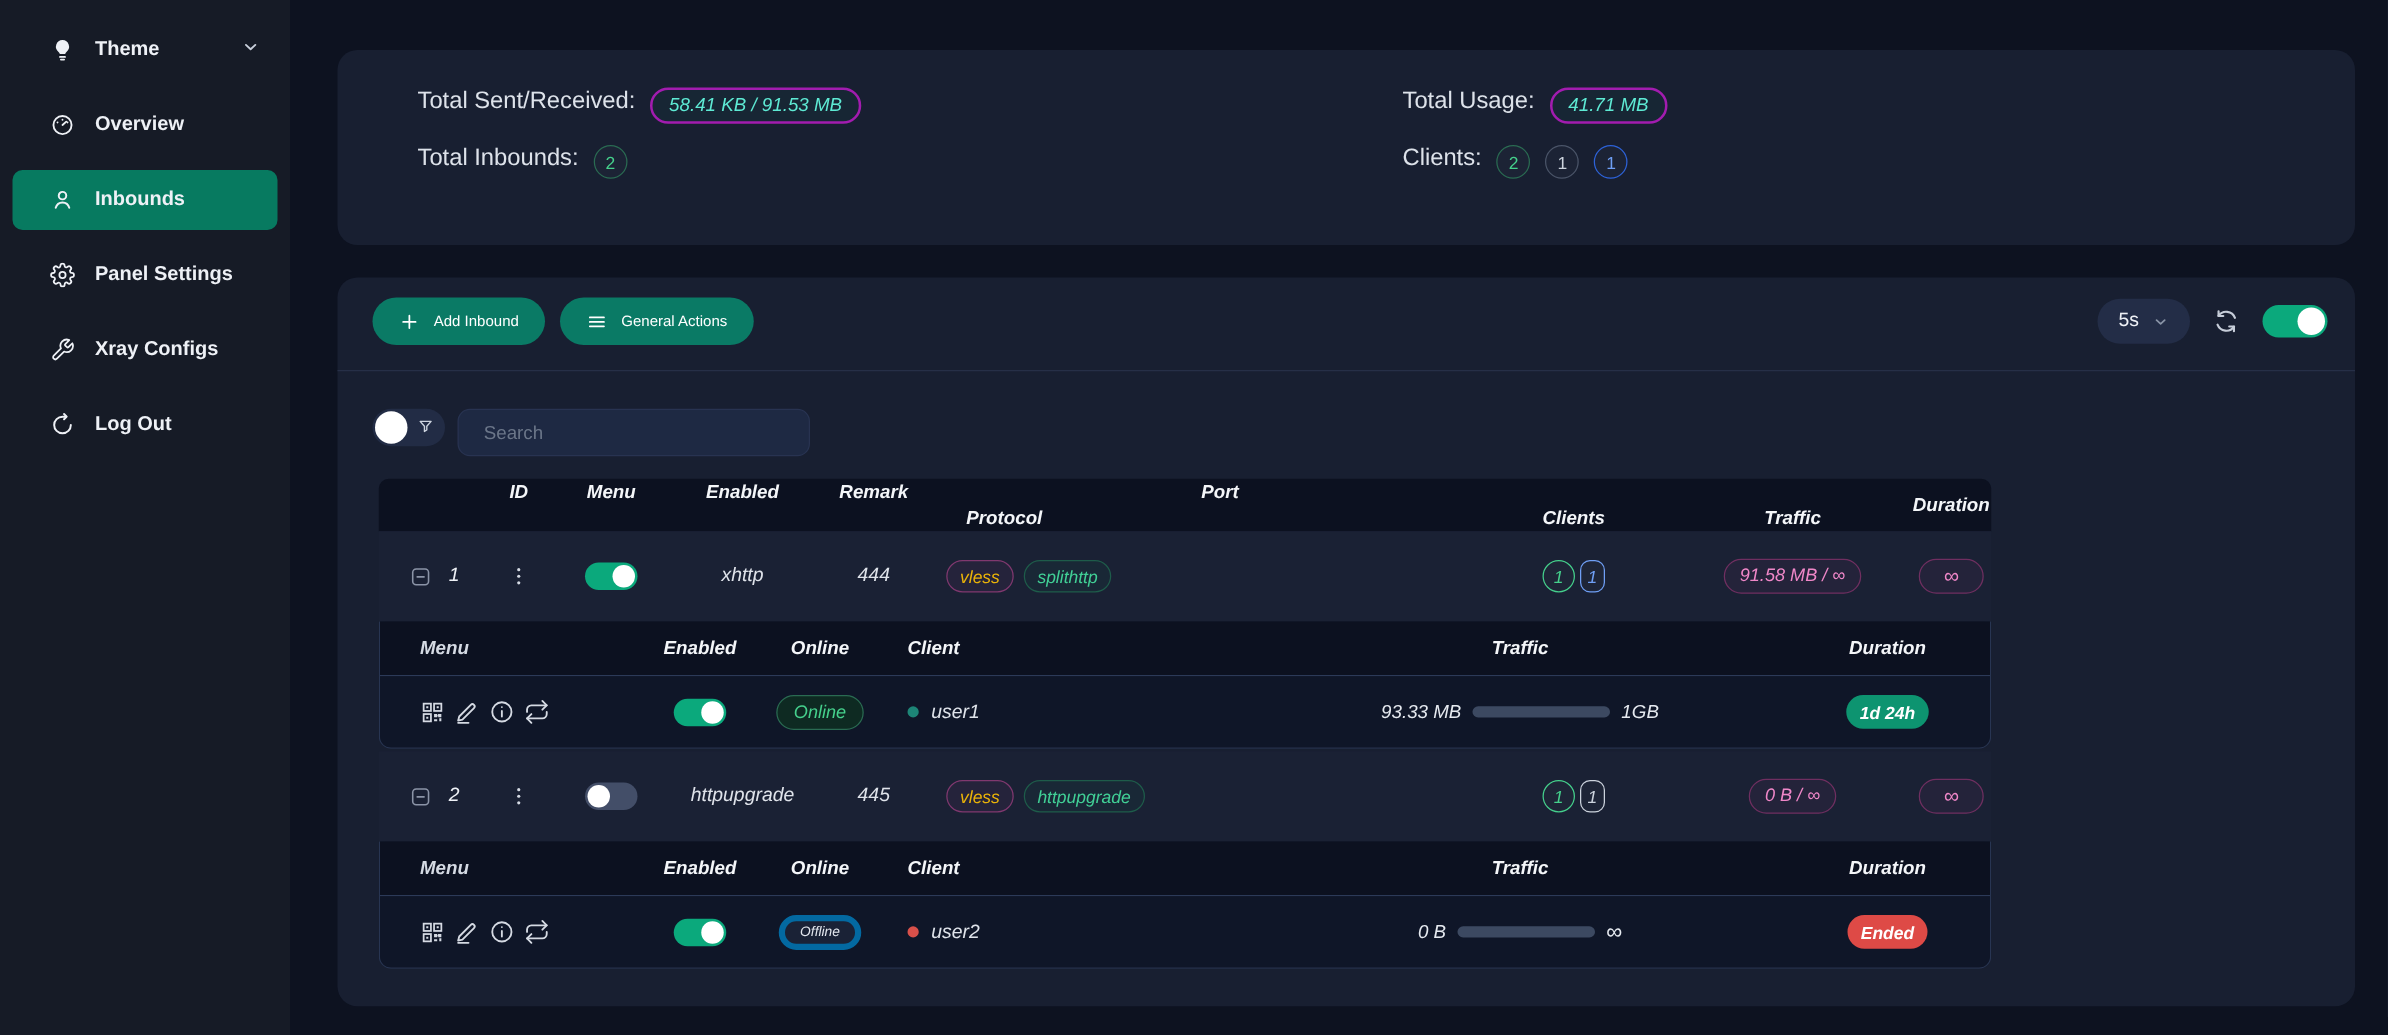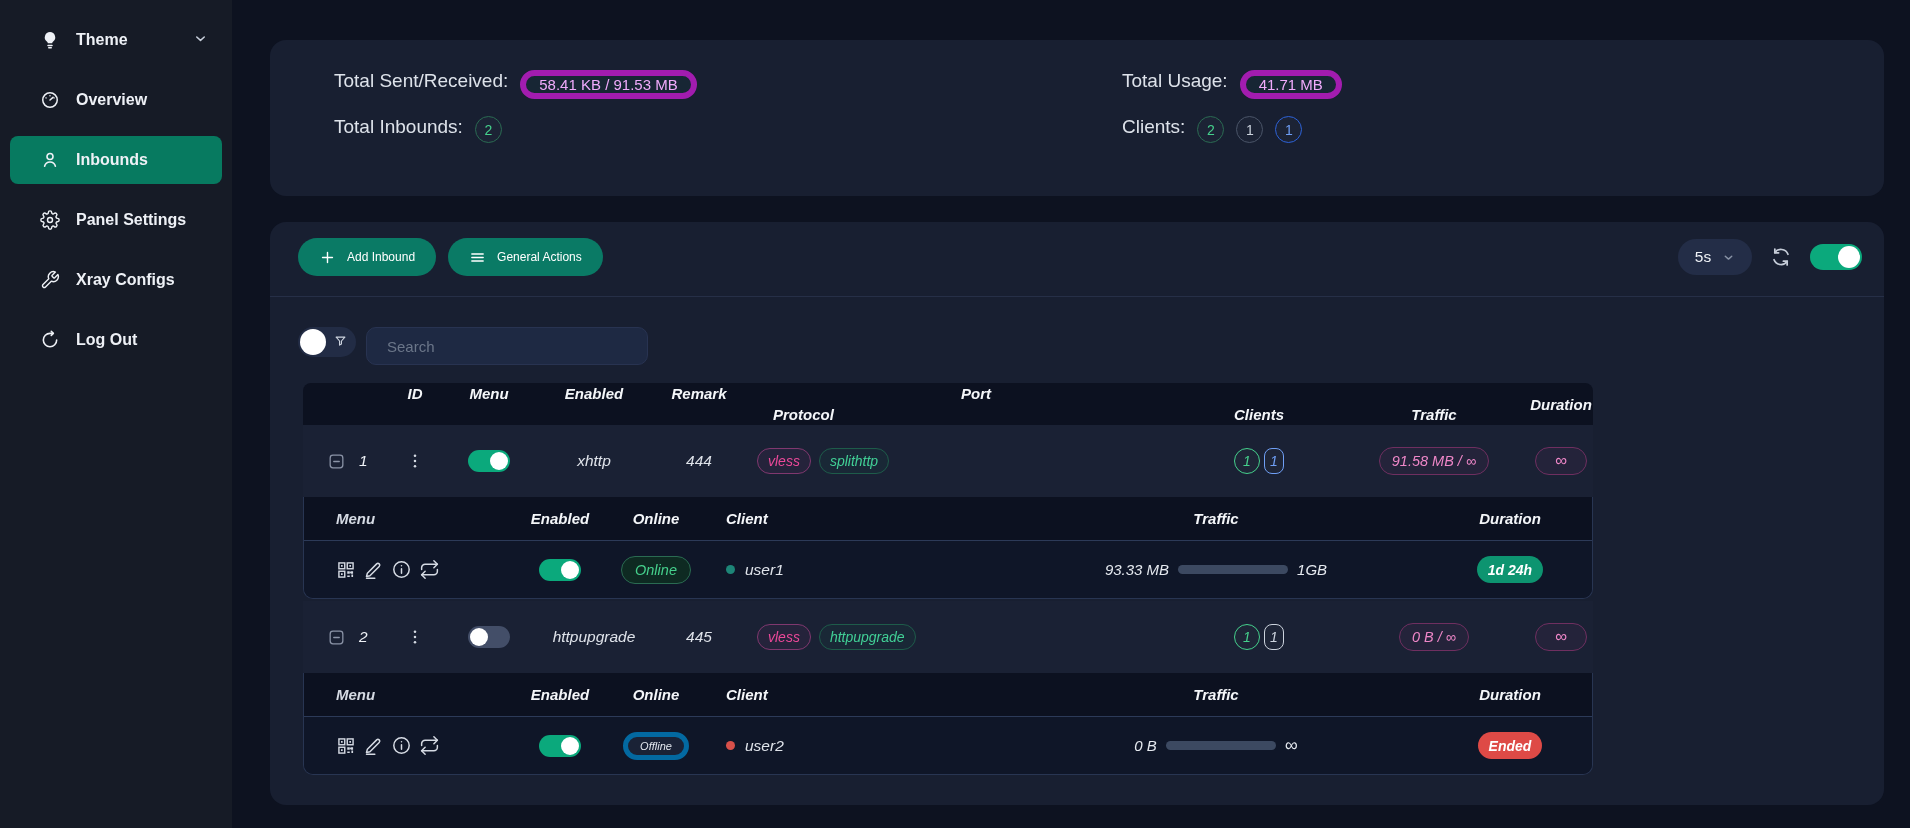--- a/index.html
+++ b/index.html
@@ -19,22 +19,22 @@
   
   .main { flex:1; padding:40px 26px 0 38px; }
   .card { background:#181f31; border-radius:16px; }
   
   .stats-card { height:156px; position:relative; margin-bottom:26px; }
   .stats-col { position:absolute; top:30px; }
   .stats-col.c1 { left:64px; }
   .stats-col.c2 { left:852px; }
   .stat-line { display:flex; align-items:flex-start; gap:12px; height:30px; margin-bottom:16px;
                font-size:19px; color:#dde2ea; }
-  .badge-pill { border:6px solid #a21caf; color:#f0abfc; border-radius:15px; height:29px; padding:0 13px;
-                display:inline-flex; align-items:center; font-size:15px; background:rgba(13,148,106,0.06); }
+  .badge-pill { border:2px solid #a21caf; color:#5eead4; border-radius:15px; height:29px; padding:0 13px;
+                display:inline-flex; align-items:center; font-size:15px; background:rgba(13,148,106,0.06);font-style:italic; }
   .badge-round { width:27px; height:27px; border-radius:50%; display:inline-flex; align-items:center;
                  justify-content:center; font-size:14px; border:1px solid; background:rgba(255,255,255,0.02); }
   .g  { border-color:#2a6b52; color:#45d08c; }
   .gy { border-color:#4a5468; color:#ccd3dd; }
   .bl { border-color:#2d62d8; color:#6f9ff5; }
   
   .main-card { min-height:583px; padding-bottom:30px; }
   .toolbar { display:flex; align-items:center; padding:16px 22px 20px 28px; }
   .btn { height:38px; border-radius:19px; background:#0a7a65; color:#fff; border:none; display:inline-flex;
          align-items:center; gap:11px; padding:0 21px; font-size:12px; font-family:inherit; cursor:pointer; }
@@ -71,21 +71,21 @@
   .expanded { border:1px solid #283552; border-top:none; border-radius:0 0 10px 10px; overflow:hidden; }
   .sub-head { height:44px; background:#0c1120; border-bottom:1px solid #2c3a58; font-weight:700; font-size:15px; color:#f4f6f9; }
   .sub-content { height:57px; background:#0f1628; }
   .menu-cell { justify-content:flex-start; padding-left:32px; gap:7px; color:#d5dae3; }
   .client-cell { justify-content:flex-start; padding-left:30px; gap:10px; }
   
   .cb { height:26px; display:inline-flex; align-items:center; justify-content:center; font-size:14px; border:1px solid; background:rgba(255,255,255,0.02); }
   .cb.circle { width:26px; border-radius:50%; }
   .cb.rect { width:20px; border-radius:8px; }
   .proto { height:26px; border-radius:13px; padding:0 10px; font-size:14px; display:inline-flex; align-items:center; border:1px solid; }
-  .proto.pink  { border-color:#80386f; color:#ec4899; background:rgba(190,75,160,0.07); }
+  .proto.pink  { border-color:#80386f; color:#eab308; background:rgba(190,75,160,0.07); }
   .proto.green { border-color:#1e5c4a; color:#41d096; background:rgba(13,148,106,0.06); }
   .badge-traffic { border:1px solid #6f2f60; color:#ef87c8; background:rgba(170,60,140,0.08); height:28px;
                    border-radius:14px; padding:0 12px; font-size:14.5px; display:inline-flex; align-items:center; white-space:nowrap; }
   .badge-inf { border:1px solid #6f2f60; color:#ef87c8; background:rgba(170,60,140,0.08); width:52px; height:28px;
                border-radius:14px; display:inline-flex; align-items:center; justify-content:center; font-size:17px; }
   .badge-online  { border:1px solid #2a6b52; color:#45d08c; background:#0e2a22; height:28px; border-radius:14px; padding:0 13px; font-size:14.5px; display:inline-flex; align-items:center; }
   .badge-offline { border:5px solid #0369a1; color:#e3e7ee; background:#1a2236; height:28px; border-radius:14px; padding:0 12px; font-size:11px; display:inline-flex; align-items:center; }
   .badge-solid { height:27px; border-radius:13.5px; padding:0 11px; font-size:14px; font-weight:700; color:#fff; display:inline-flex; align-items:center; }
   .bs-green { background:#0d9470; } .bs-red { background:#de4a46; }
   .dot { width:9px; height:9px; border-radius:50%; flex:none; }

